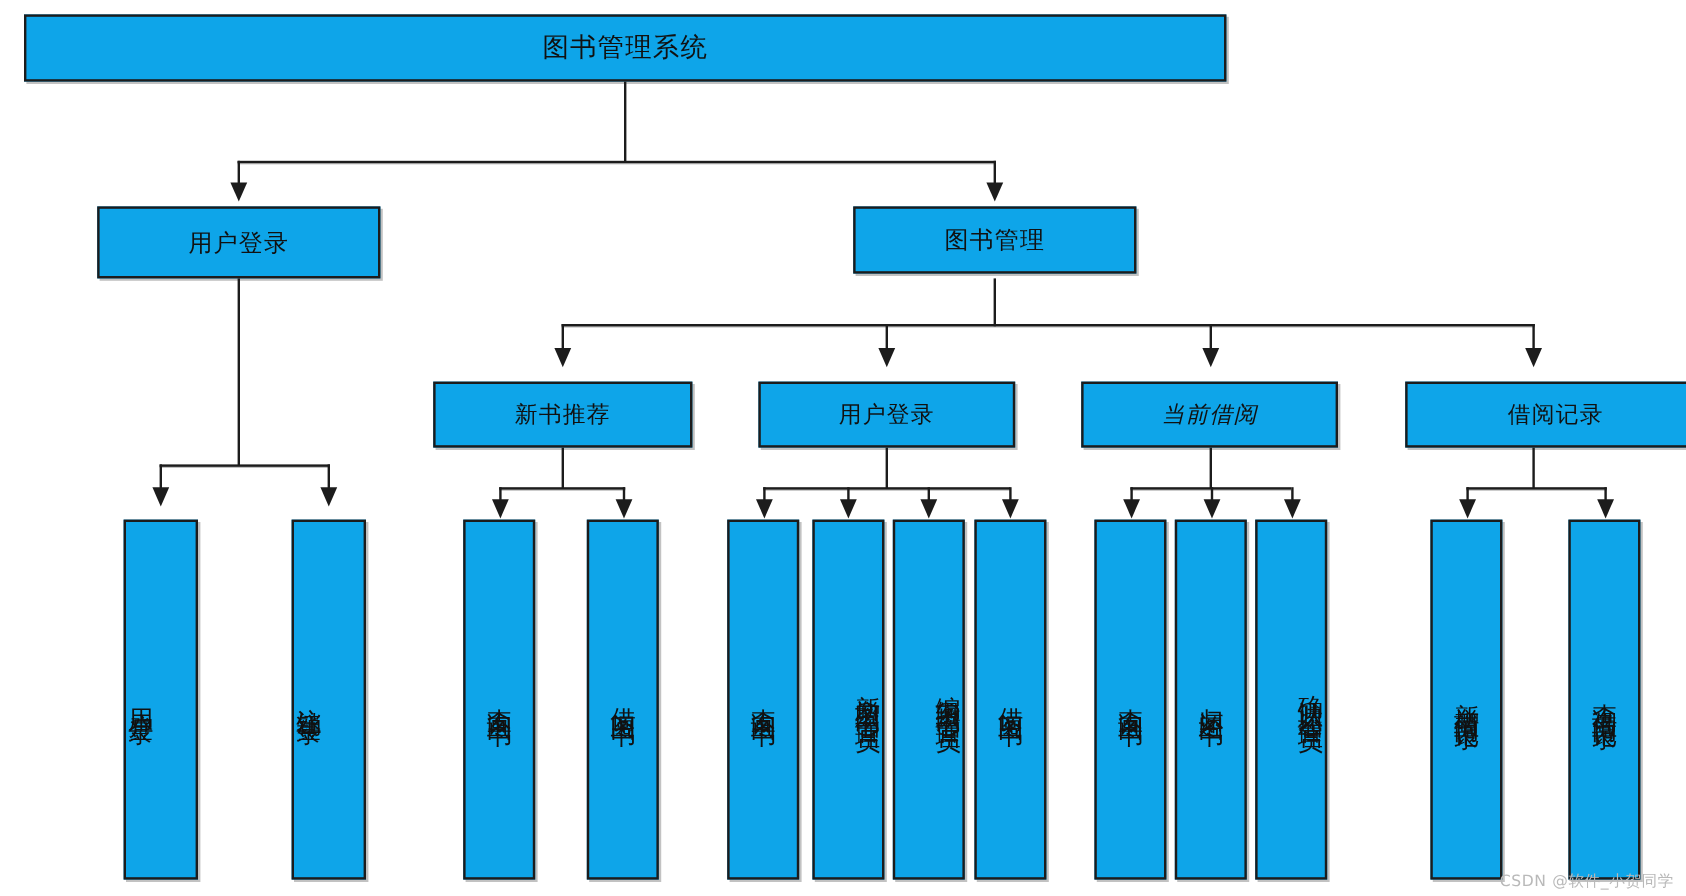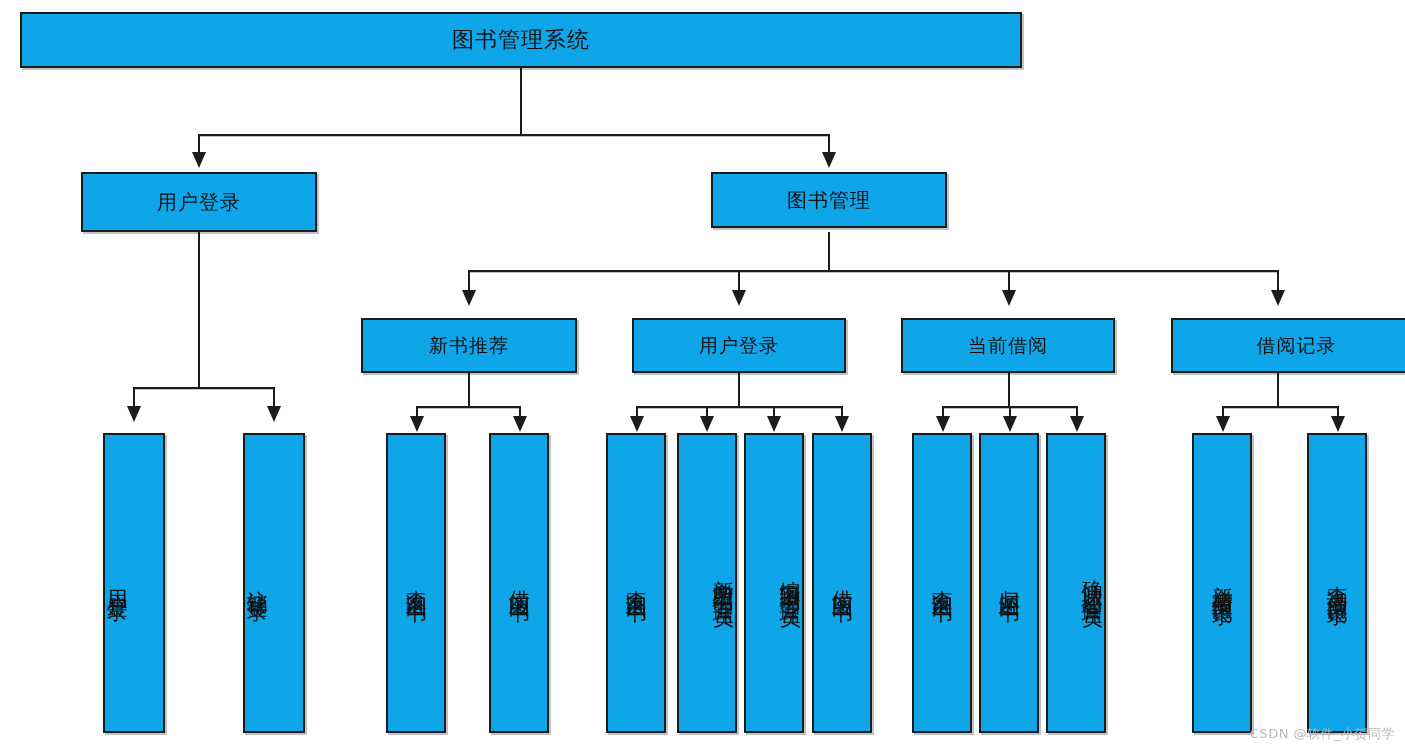--- a/index.html
+++ b/index.html
@@ -129,21 +129,21 @@
   <div class="arrow" style="left:1002px;top:290px;"></div>
   <div class="vline" style="left:1277px;top:270px;height:22px;"></div>
   <div class="arrow" style="left:1271px;top:290px;"></div>
 
   <div class="node lvl3" style="left:361px;top:318px;width:216px;height:55px;">
     <span>新书推荐</span>
   </div>
   <div class="node lvl3" style="left:632px;top:318px;width:214px;height:55px;">
     <span>用户登录</span>
   </div>
-  <div class="node lvl3" style="left:901px;top:318px;width:214px;height:55px;">
+  <div class="node lvl3" style="left:901px;top:318px;width:214px;height:55px;font-style:italic;">
     <span>当前借阅</span>
   </div>
   <div class="node lvl3" style="left:1171px;top:318px;width:251px;height:55px;text-align:center;">
     <span>借阅记录</span>
   </div>
 
   <div class="vline" style="left:468px;top:373px;height:34px;"></div>
   <div class="hline" style="left:416px;top:406px;width:105px;"></div>
   <div class="vline" style="left:416px;top:406px;height:12px;"></div>
   <div class="arrow" style="left:410px;top:416px;"></div>

